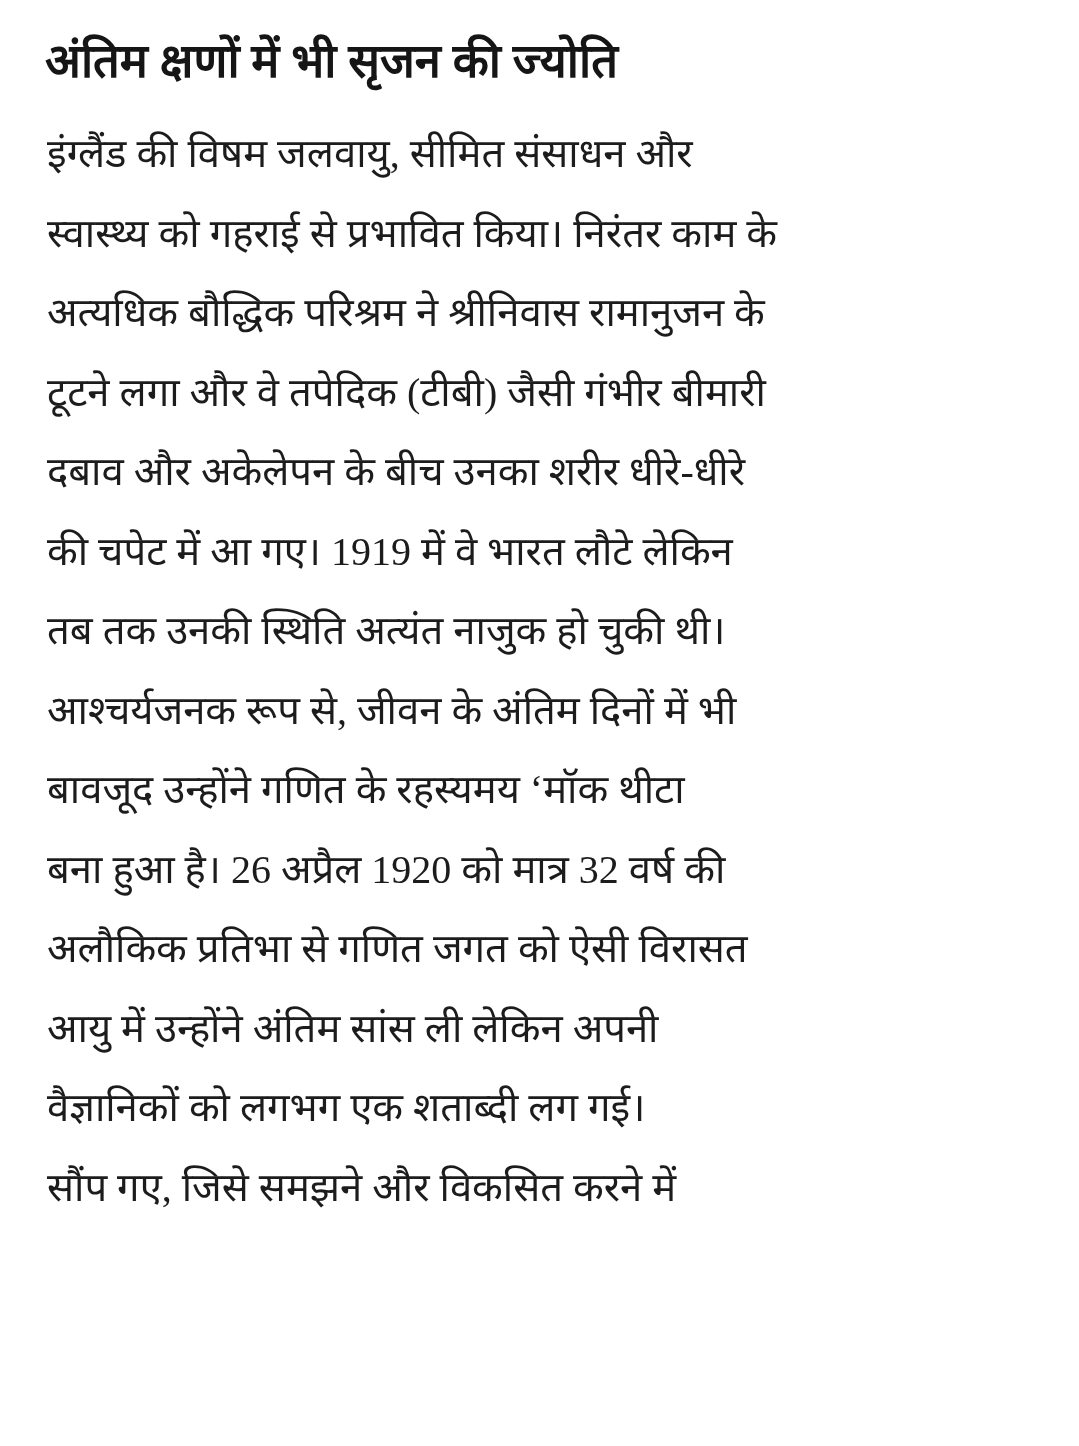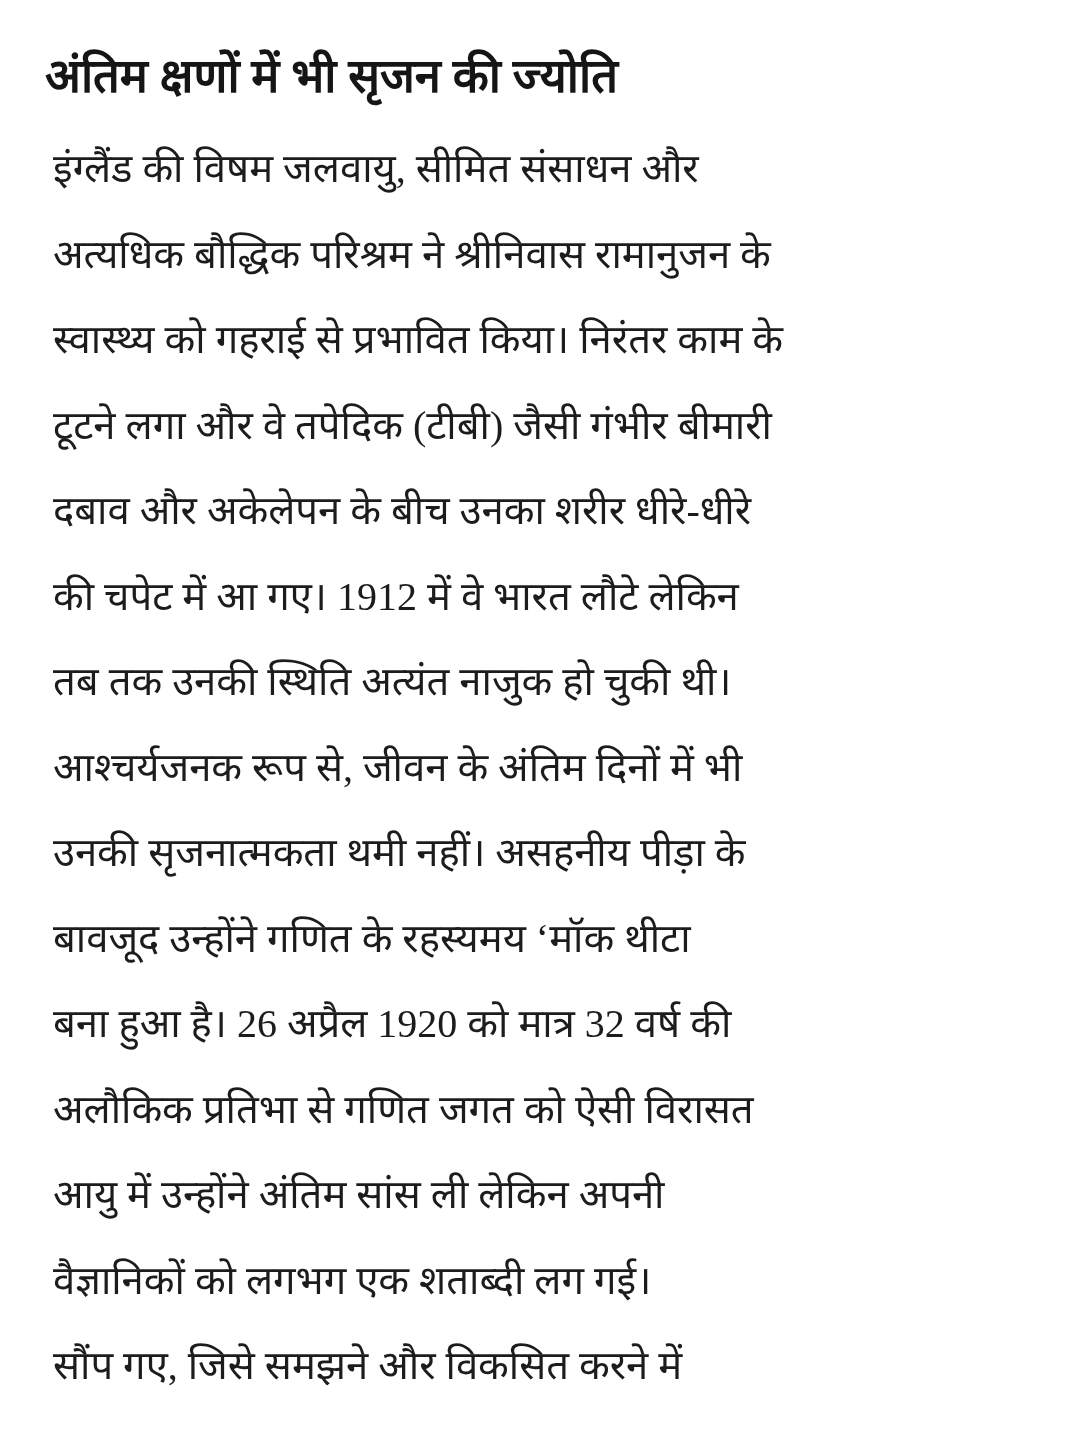--- a/index.html
+++ b/index.html
@@ -9,60 +9,59 @@
       width: 1079px;
       height: 1446px;
       overflow: hidden;
       font-family: "Liberation Serif", "DejaVu Serif", serif;
       color: #1c1c1c;
     }
     .page {
       box-sizing: border-box;
       width: 1079px;
       height: 1446px;
-      padding: 21px 40px 0 45px;
+      padding: 6px 40px 0 45px;
       background: #ffffff;
     }
     .article-title {
       margin: 24px 0 0 0;
       font-size: 47px;
       font-weight: 700;
       line-height: 1.35;
       letter-spacing: 0;
       color: #151515;
       white-space: nowrap;
     }
     .article-body {
       margin-top: 22px;
     }
     .line {
-      margin: 8px;
+      margin: 2px;
       font-size: 40px;
       font-weight: 400;
       line-height: 77.5px;
       color: #1c1c1c;
       white-space: nowrap;
     }
   </style>
 </head>
 <body>
 
 <div class="page">
   <h1 class="article-title">अंतिम क्षणों में भी सृजन की ज्योति</h1>
 
   <div class="article-body">
     <p class="line">इंग्लैंड की विषम जलवायु, सीमित संसाधन और</p>
+    <p class="line">स्वास्थ्य को गहराई से प्रभावित किया। निरंतर काम के</p>
     <p class="line">अत्यधिक बौद्धिक परिश्रम ने श्रीनिवास रामानुजन के</p>
-    <p class="line">स्वास्थ्य को गहराई से प्रभावित किया। निरंतर काम के</p>
     <p class="line">टूटने लगा और वे तपेदिक (टीबी) जैसी गंभीर बीमारी</p>
     <p class="line">दबाव और अकेलेपन के बीच उनका शरीर धीरे-धीरे</p>
-    <p class="line">की चपेट में आ गए। 1912 में वे भारत लौटे लेकिन</p>
+    <p class="line">की चपेट में आ गए। 1919 में वे भारत लौटे लेकिन</p>
     <p class="line">तब तक उनकी स्थिति अत्यंत नाजुक हो चुकी थी।</p>
     <p class="line">आश्चर्यजनक रूप से, जीवन के अंतिम दिनों में भी</p>
-    <p class="line">उनकी सृजनात्मकता थमी नहीं। असहनीय पीड़ा के</p>
     <p class="line">बावजूद उन्होंने गणित के रहस्यमय ‘मॉक थीटा</p>
     <p class="line">बना हुआ है। 26 अप्रैल 1920 को मात्र 32 वर्ष की</p>
     <p class="line">अलौकिक प्रतिभा से गणित जगत को ऐसी विरासत</p>
     <p class="line">आयु में उन्होंने अंतिम सांस ली लेकिन अपनी</p>
     <p class="line">वैज्ञानिकों को लगभग एक शताब्दी लग गई।</p>
     <p class="line">सौंप गए, जिसे समझने और विकसित करने में</p>
   </div>
 </div>
 
 </body></html>

